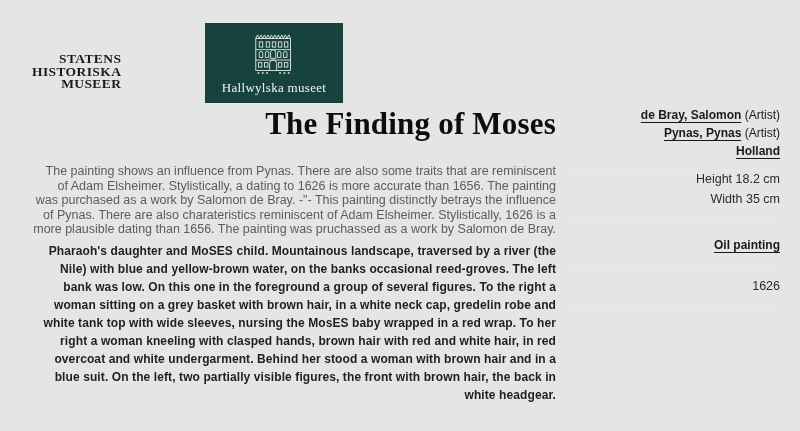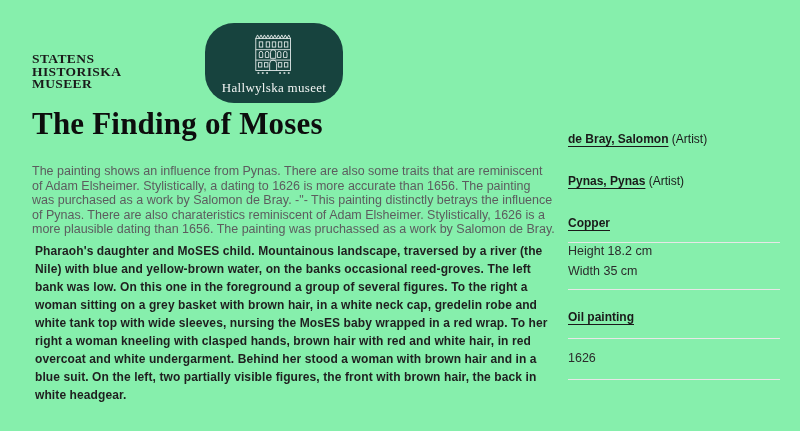--- a/index.html
+++ b/index.html
@@ -1,37 +1,37 @@
 <!DOCTYPE html>
 <html><head>
 <meta charset="utf-8">
 <style>
   html,body{margin:0;padding:0;background:#ffffff;}
   .page{
     position:relative;
     width:800px;height:431px;
-    background:#86efac;
+    background:#e5e5e5;
     font-family:"Liberation Sans","DejaVu Sans",sans-serif;
     overflow:hidden;
+    text-align:right;
   }
   
   .brand{
     position:absolute;left:32px;top:53px;
     font-family:"Liberation Serif","DejaVu Serif",serif;
     font-weight:bold;color:#1a1a1a;
     font-size:13.5px;line-height:12.5px;letter-spacing:0.4px;
     cursor:pointer;
   }
   .badge{
     position:absolute;left:205px;top:23px;
     width:138px;height:80px;
     background:#17433e;
     display:flex;flex-direction:column;align-items:center;justify-content:flex-start;
     cursor:pointer;
-    border-radius:29px;
   }
   .badge svg{margin-top:8px;display:block;}
   .badge-label{
     font-family:"Liberation Serif","DejaVu Serif",serif;
     color:#f2f5f4;font-size:13px;margin-top:3px;letter-spacing:0.3px;
   }
   
   .main{position:absolute;left:32px;top:105px;width:524px;}
   .title{
     margin:0;
@@ -43,21 +43,21 @@
     margin:21px 0 0 0;
     color:#5c5c5e;font-size:12.5px;line-height:14.6px;
   }
   .para2{
     margin:5px 0 0 3px;
     color:#1f1f1f;font-size:12px;line-height:18px;font-weight:600;
     letter-spacing:0.1px;
   }
   
   .sidebar{position:absolute;left:568px;top:108px;width:212px;font-size:12px;color:#1a1a1a;}
-  .side-row{height:18px;line-height:15px;margin-top:24px;}
+  .side-row{height:18px;line-height:15px;}
   .side-link{
     font-weight:600;color:#1a1a1a;
     text-decoration:underline;
     text-underline-offset:3px;
     text-decoration-thickness:1px;
     cursor:pointer;
   }
   .side-role{font-weight:normal;color:#1a1a1a;}
   .divider{height:1px;background:#e7e7e7;border:none;margin:0;}
   .div1{margin-top:8px;}
@@ -126,21 +126,21 @@
 
     <div class="side-row">
       <span class="side-link">de Bray, Salomon</span>
       <span class="side-role">(Artist)</span>
     </div>
     <div class="side-row">
       <span class="side-link">Pynas, Pynas</span>
       <span class="side-role">(Artist)</span>
     </div>
     <div class="side-row">
-      <span class="side-link">Copper</span>
+      <span class="side-link">Holland</span>
     </div>
 
     <hr class="divider div1">
 
     <div class="dim-row dim-first">Height 18.2 cm</div>
     <div class="dim-row">Width 35 cm</div>
 
     <hr class="divider div2">
 
     <div class="side-row link-row">

